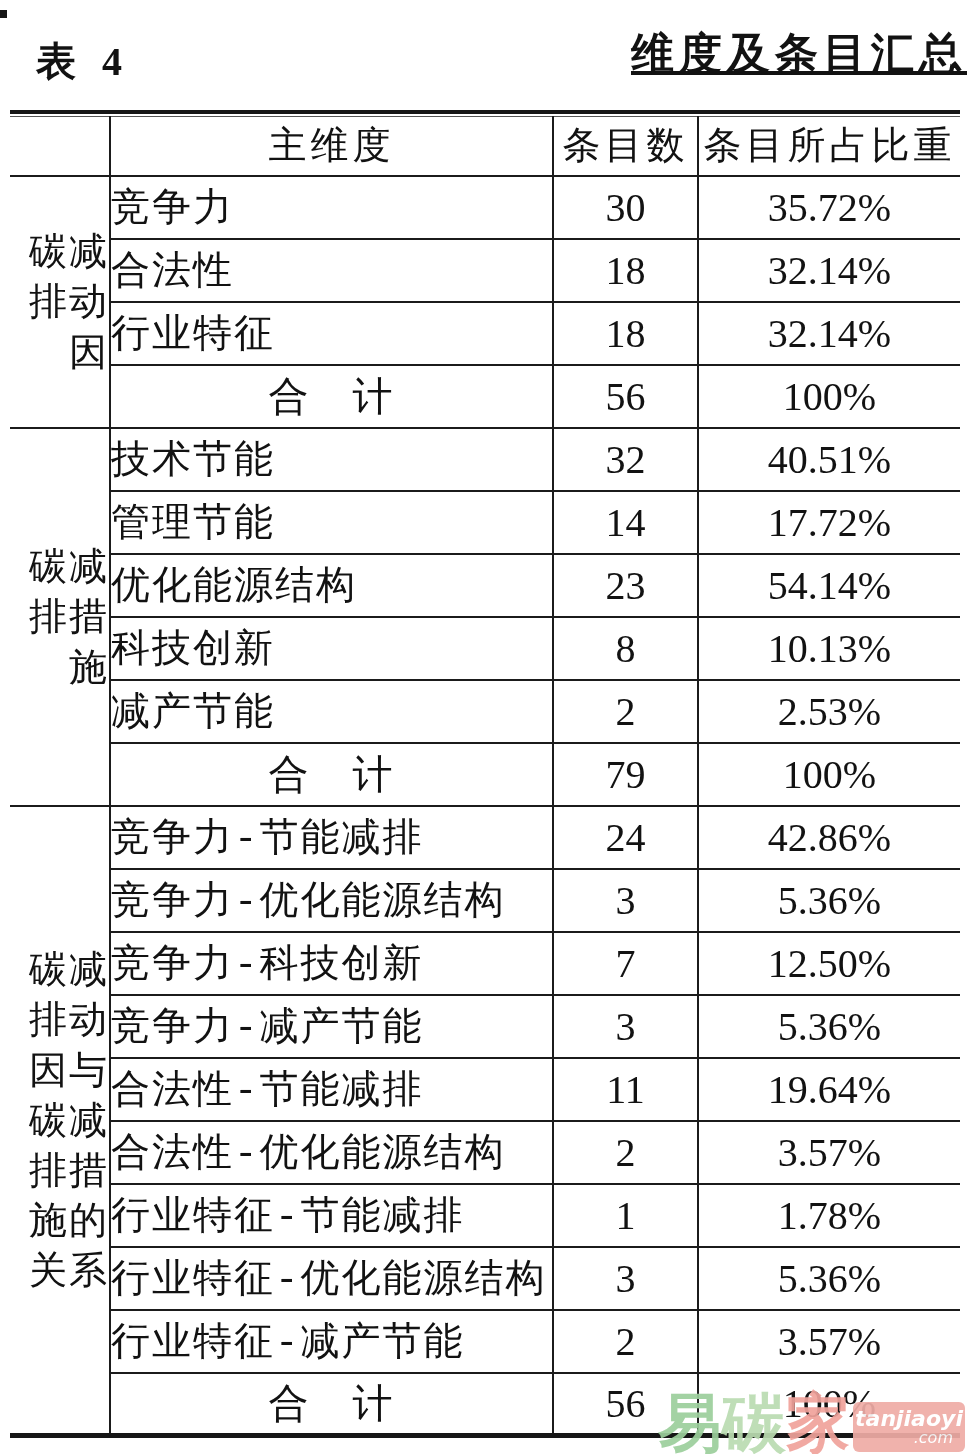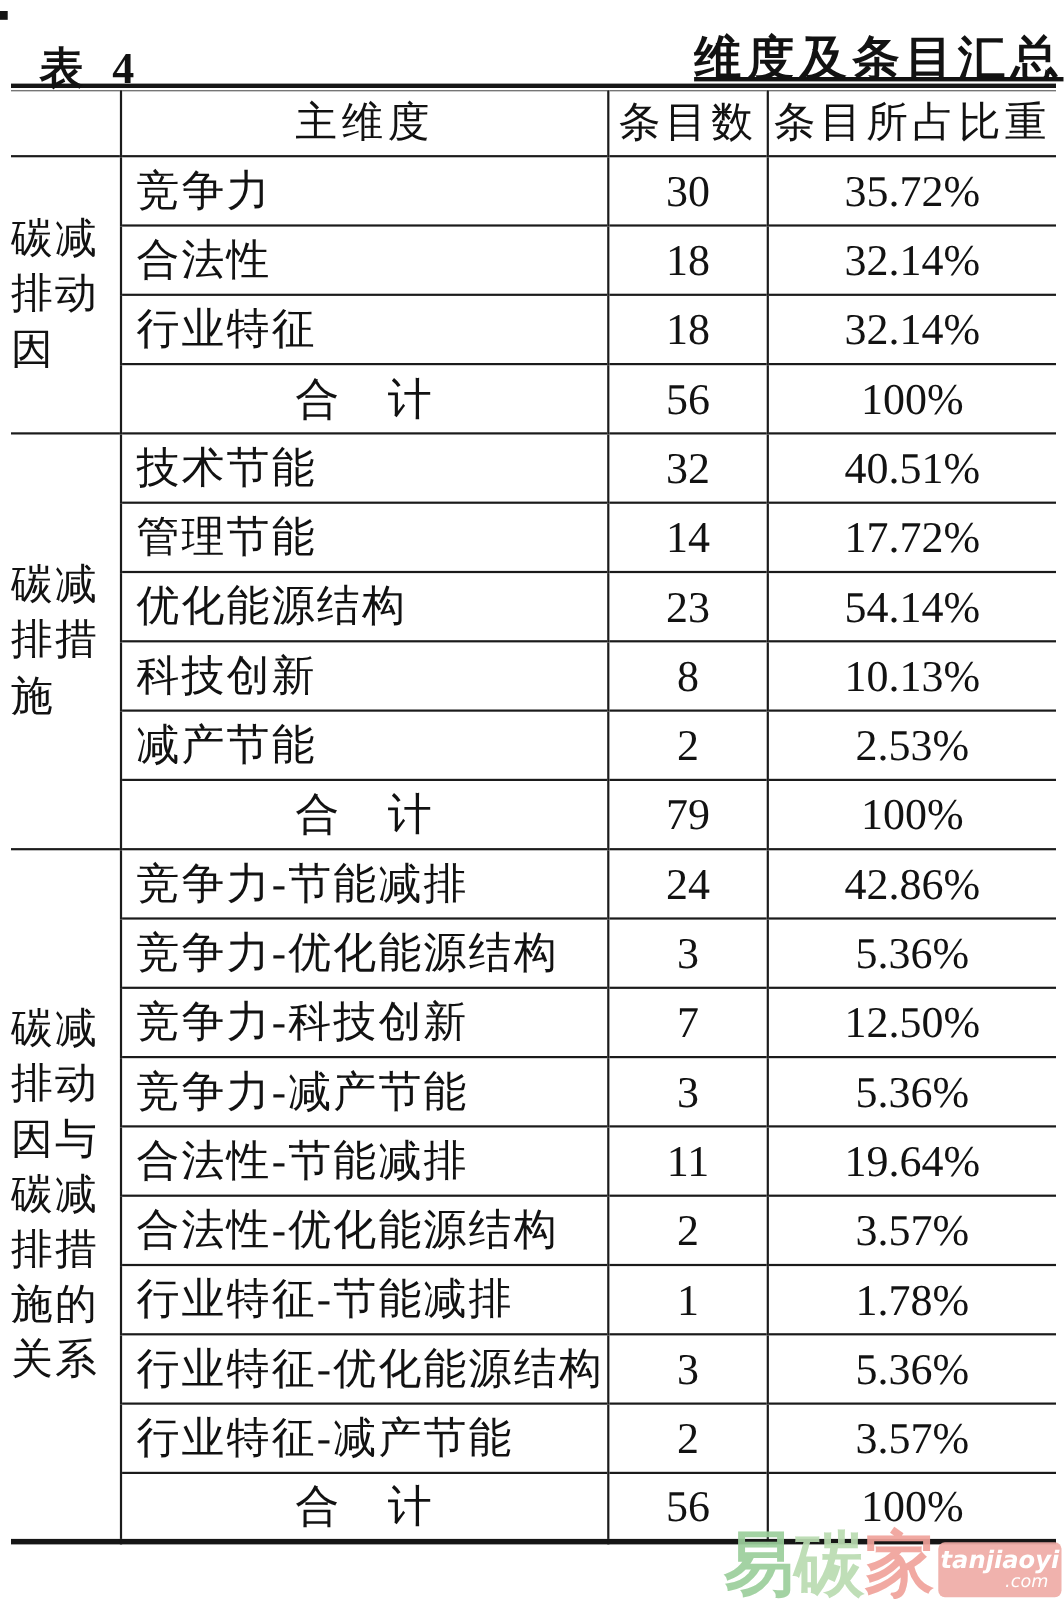--- a/index.html
+++ b/index.html
@@ -1,36 +1,36 @@
 <!DOCTYPE html>
 <html><head>
 <meta charset="utf-8">
 <style>
   html,body{margin:0;padding:0;background:#ffffff;}
   body{width:967px;height:1454px;position:relative;overflow:hidden;
        font-family:"Liberation Serif","DejaVu Serif",serif;color:#121212;}
   .page{position:absolute;inset:0;}
   .artifact{position:absolute;left:0;top:10px;width:7px;height:8px;background:#161616;}
-  .title-row{position:relative;height:76px;}
+  .title-row{position:relative;height:110px;}
   .tno{position:absolute;left:36px;top:34px;font-weight:bold;font-size:40px;letter-spacing:8px;white-space:nowrap;}
   .ttitle{display:block;text-align:right;padding-top:32px;font-weight:bold;font-size:43px;letter-spacing:5px;text-indent:42px;line-height:1;text-decoration:underline;}
   .tablewrap{margin:0 7px 0 10px;border-top:4px solid #161616;}
   table{border-collapse:collapse;width:950px;table-layout:fixed;margin-top:2px;
         border-top:1px solid #555;border-bottom:5px solid #161616;}
   td{padding:0;vertical-align:middle;font-size:40px;overflow:visible;}
   tr{height:63px;}
   tr.hdr{height:59px;}
   .v{border-left:2px solid #1b1b1b;}
   .gt{border-top:2px solid #1b1b1b;}
   .rt{border-top:2px solid #1b1b1b;}
   .hc{text-align:center;font-size:38px;letter-spacing:4px;}
-  .dim{text-align:left;padding-left:13px;letter-spacing:2px;font-size:39px;}
+  .dim{text-align:left;letter-spacing:2px;font-size:39px;font-family:Liberation Mono, monospace;}
   .num{text-align:center;font-size:40px;}
   .tot{text-align:center;letter-spacing:2px;font-size:40px;}
-  .gl{text-align:left;white-space:pre-line;font-size:38px;line-height:1.32;letter-spacing:2px;}
+  .gl{text-align:right;white-space:pre-line;font-size:38px;line-height:1.32;letter-spacing:2px;}
   .wm{position:absolute;right:2px;bottom:0;display:flex;align-items:flex-end;opacity:0.92;z-index:5;}
   .wm .c{font-size:64px;font-weight:bold;line-height:0.95;font-family:"DejaVu Sans",sans-serif;}
   .c1{color:#9ccf9c;}
   .c2{color:#badcb1;}
   .c3{color:#f0a29b;}
   .badge{width:112px;height:50px;background:#efaca6;border-radius:6px;color:#ffffff;
          font-style:italic;margin-left:3px;margin-bottom:2px;display:flex;flex-direction:column;
          justify-content:center;line-height:1;font-family:"DejaVu Sans",sans-serif;}
   .badge .b1{font-size:22px;font-weight:bold;text-align:center;}
   .badge .b2{font-size:16px;text-align:right;padding-right:12px;}

